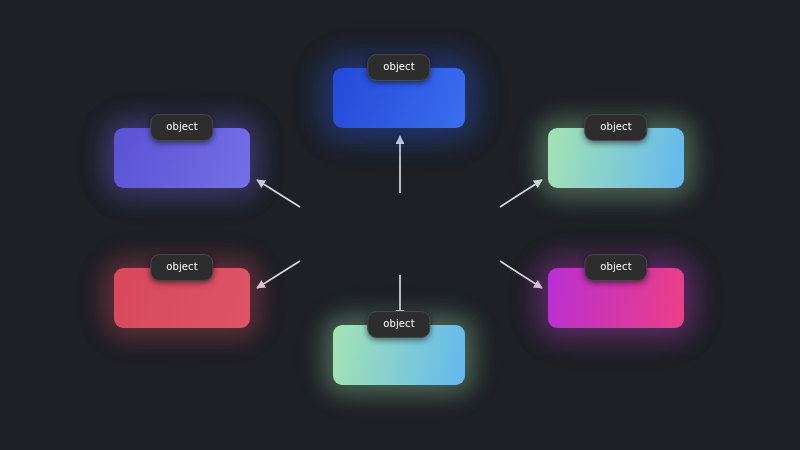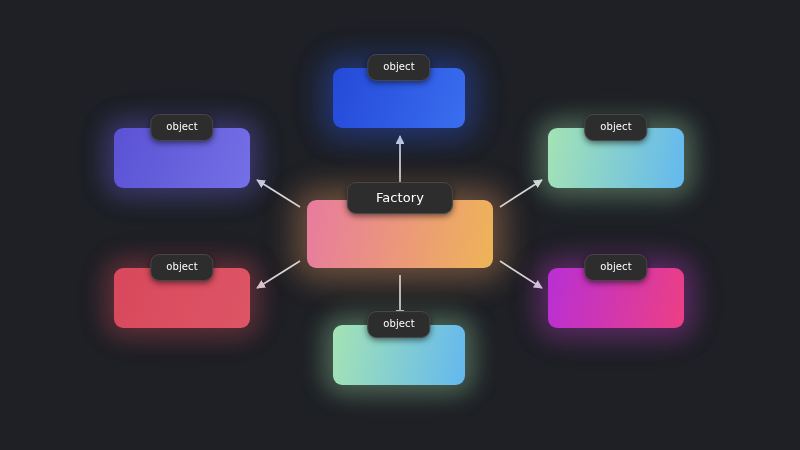--- a/index.html
+++ b/index.html
@@ -101,18 +101,14 @@
   <div class="node" id="n-br" style="left: 548px; top: 268px; width: 136px; height: 60px;">
     <div class="card" id="c-br" style="background: linear-gradient(100deg, rgb(184, 47, 212) 0%, rgb(236, 63, 132) 100%); box-shadow: rgba(197, 59, 207, 0.3) 0px 0px 24px 11px, rgba(197, 59, 207, 0.14) 0px 0px 48px;"></div>
     <div class="pill" id="p-br" style="top: -14px;">object</div>
   </div>
 
   <div class="node" id="n-bot" style="left: 333px; top: 325px; width: 132px; height: 60px;">
     <div class="card" id="c-bot" style="background: linear-gradient(100deg, rgb(164, 227, 180) 0%, rgb(99, 184, 239) 100%); box-shadow: rgba(155, 217, 169, 0.3) 0px 0px 22px 10px, rgba(155, 217, 169, 0.14) 0px 0px 44px;"></div>
     <div class="pill" id="p-bot" style="top: -14px;">object</div>
   </div>
 
-  <div class="node" id="n-center" style="left: 307px; top: 200px; width: 186px; height: 68px;">
-    <div class="card" id="c-center" style="background: linear-gradient(100deg, rgb(232, 123, 159) 0%, rgb(238, 180, 87) 100%); box-shadow: rgba(240, 160, 104, 0.3) 0px 0px 28px 13px, rgba(240, 160, 104, 0.14) 0px 0px 56px;"></div>
-    <div class="pill" id="p-center" style="top: -18px; font-size: 13px; padding: 8px 28px 9px;">Factory</div>
-  </div>
 
 </div>
 
 </body></html>

